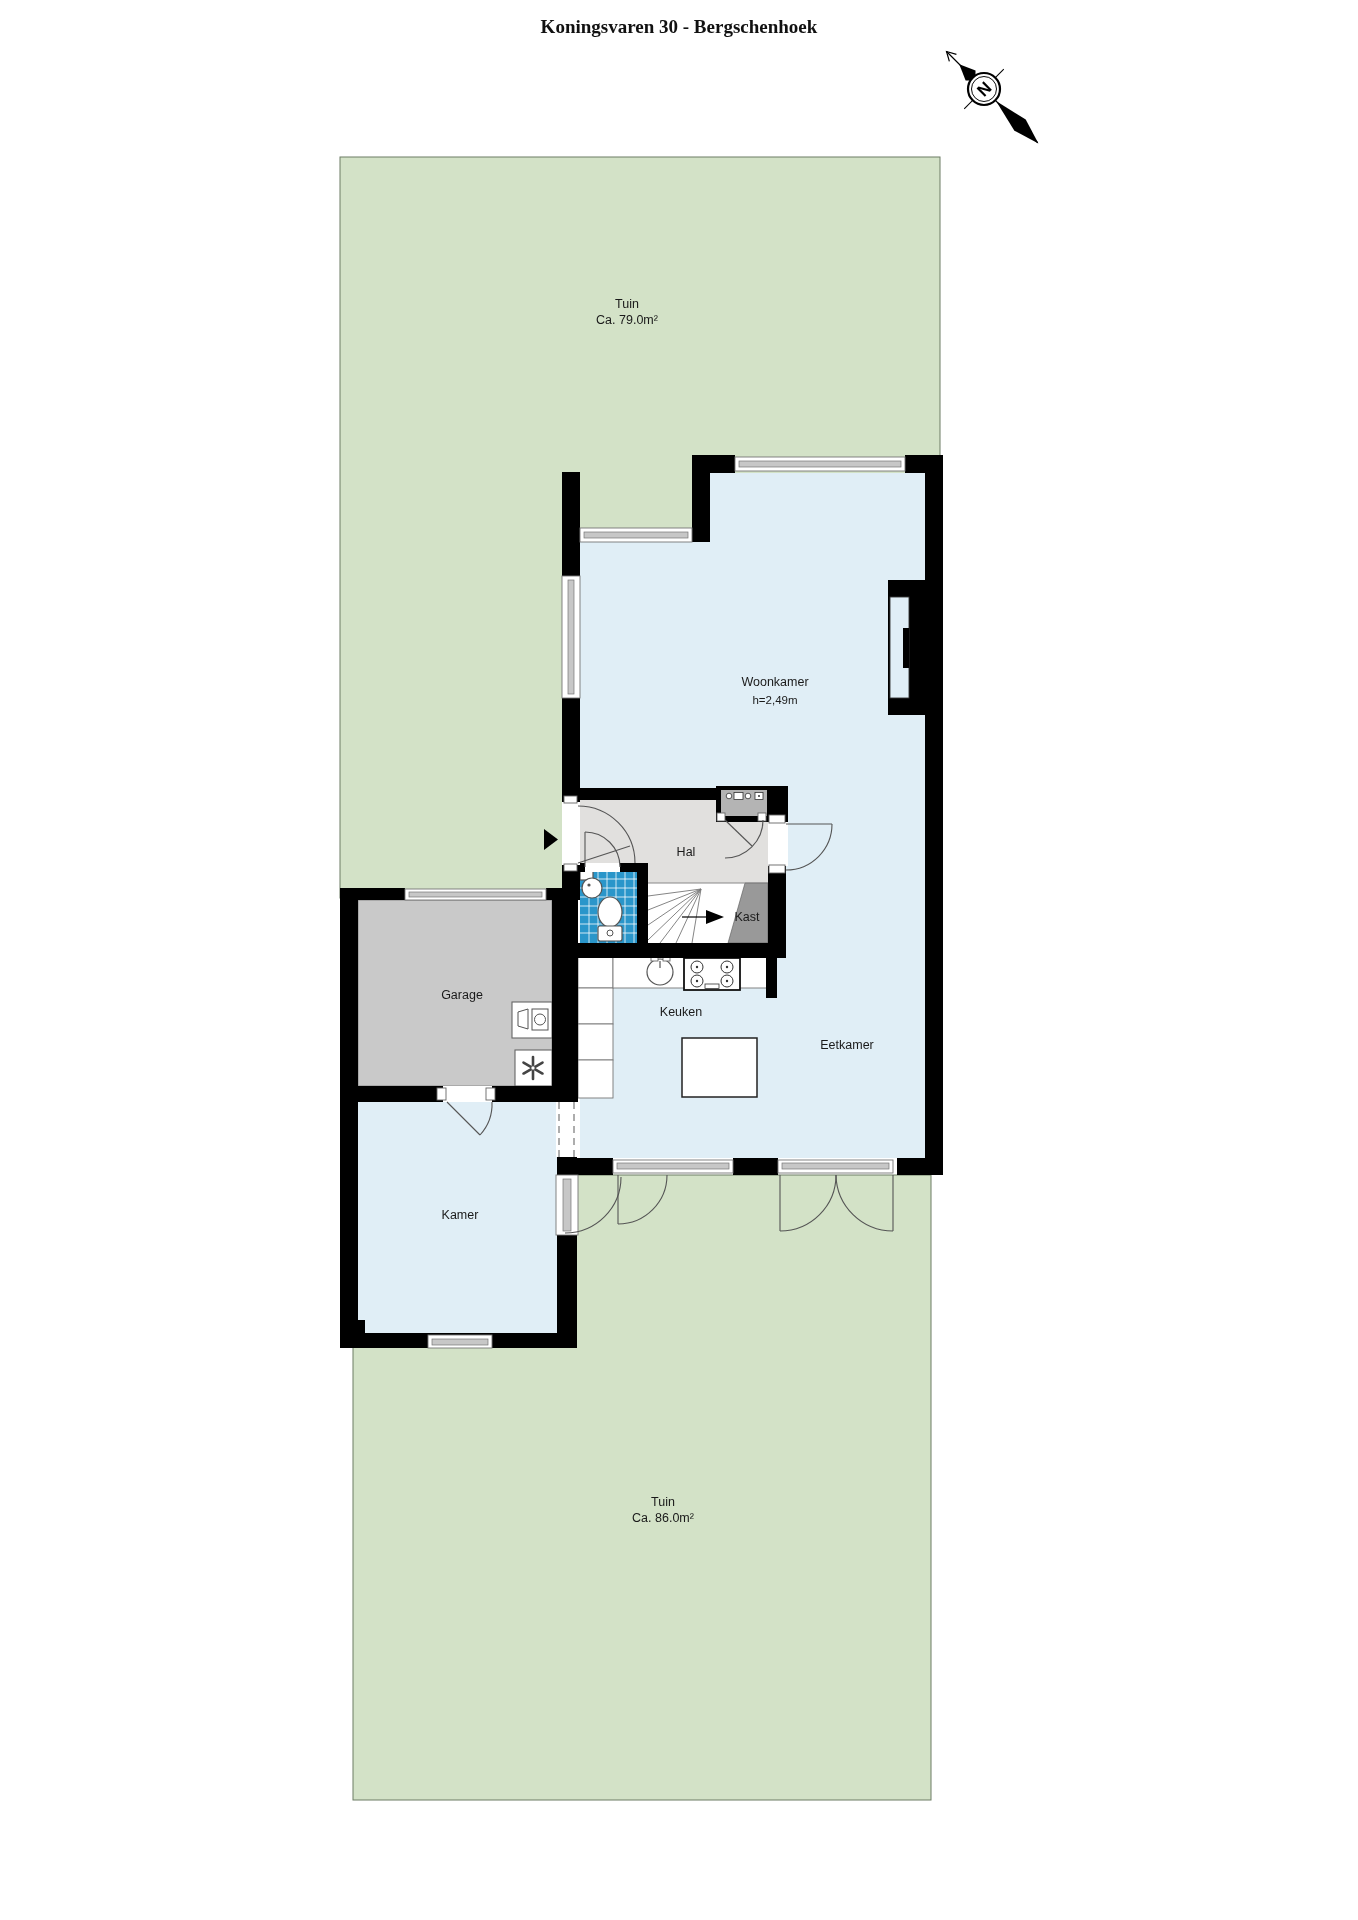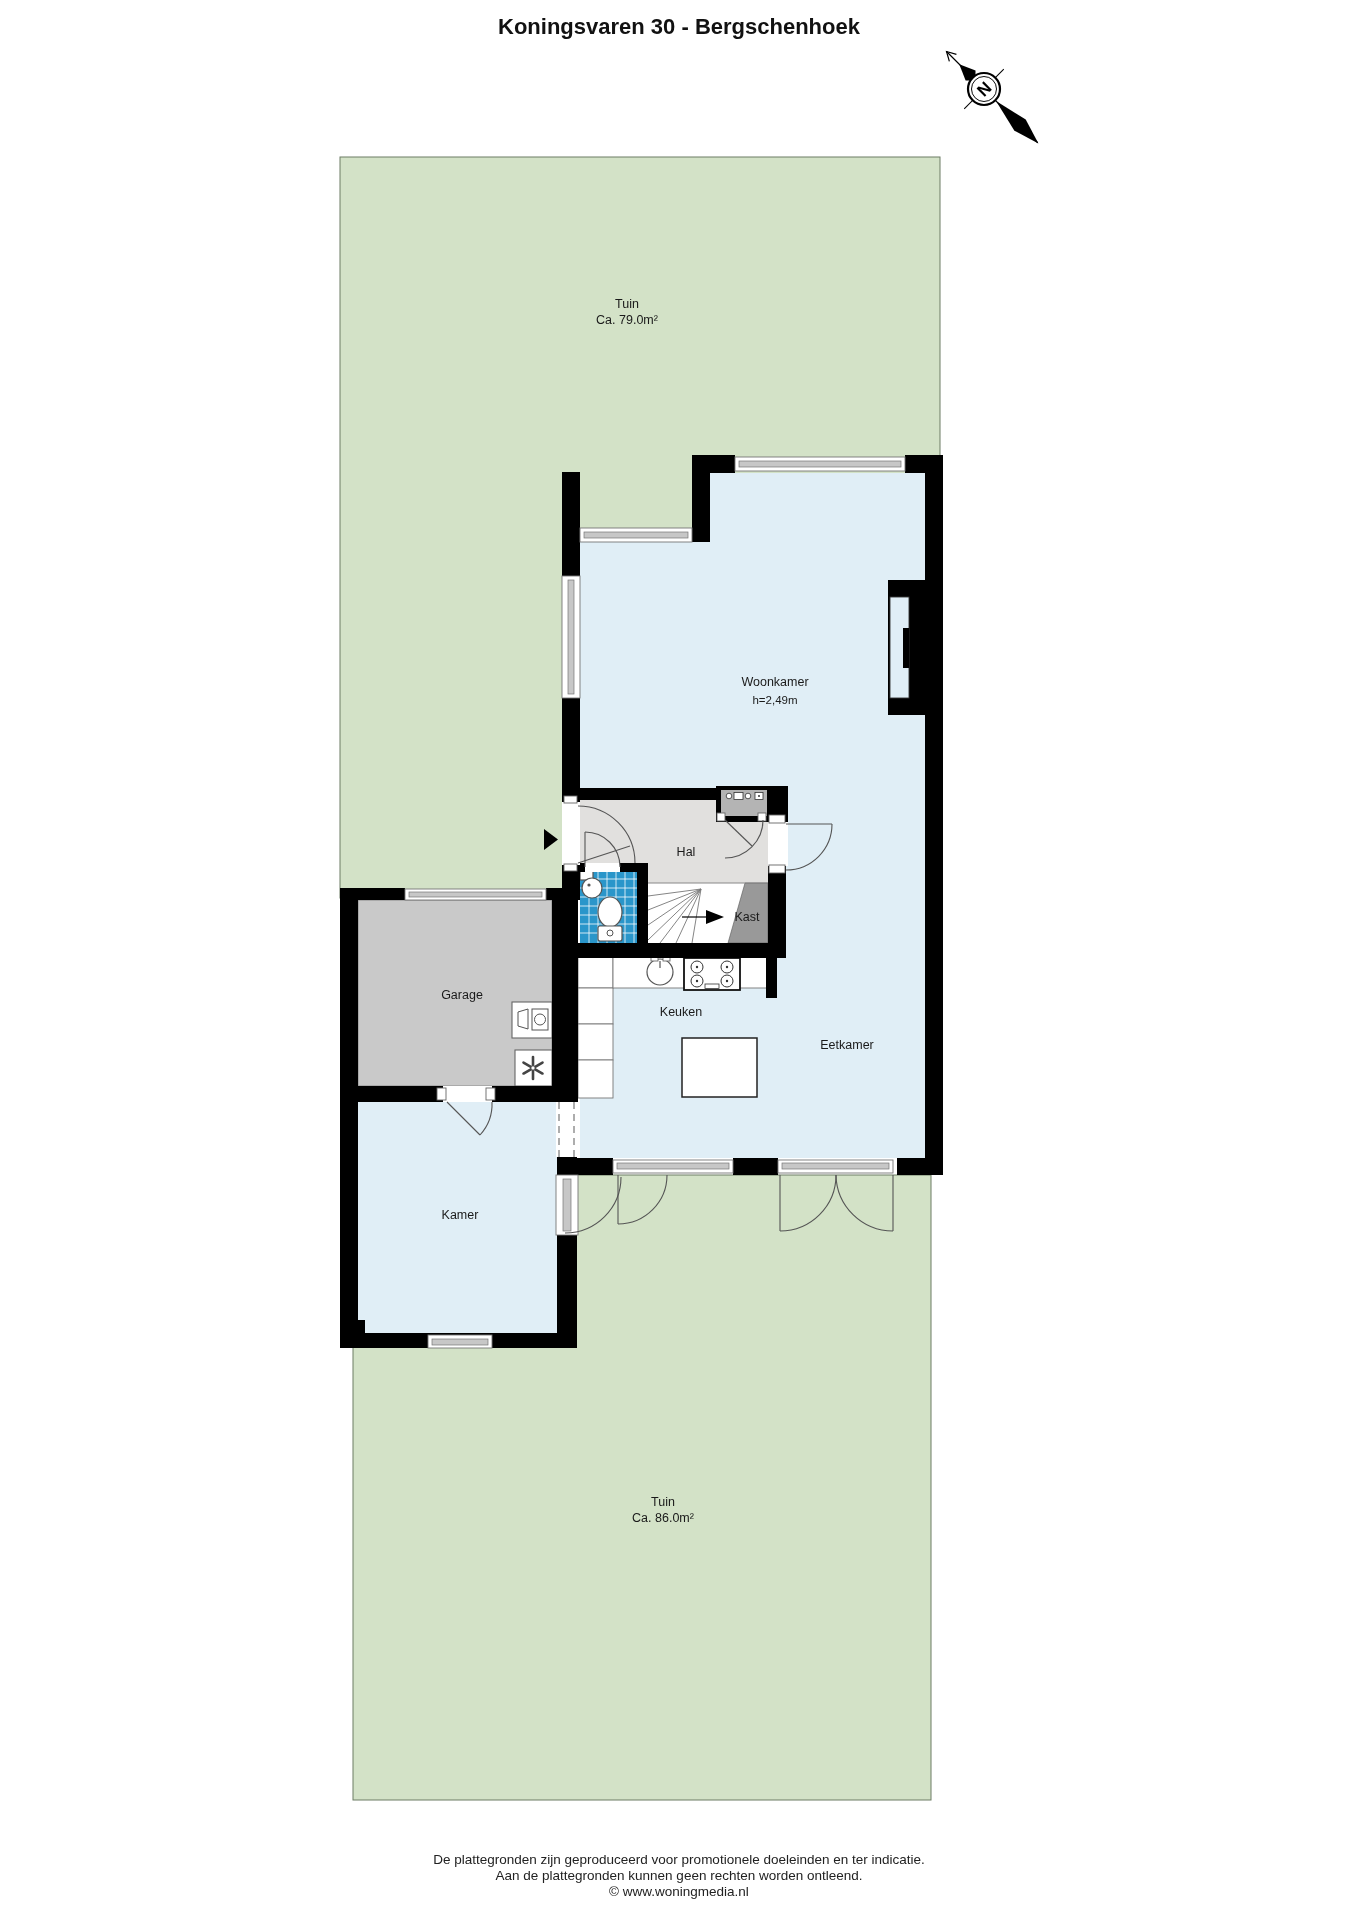--- a/index.html
+++ b/index.html
@@ -1,19 +1,19 @@
 <!DOCTYPE html>
 <html><head>
 <meta charset="utf-8">
 <style>
   html,body{margin:0;padding:0;background:#fff;}
   #page{position:relative;width:1358px;height:1920px;background:#ffffff;overflow:hidden;
         font-family:"Liberation Sans", sans-serif;}
   .title-block{position:absolute;top:16px;left:0;width:100%;text-align:center;color:#111;}
-  .title-line{font-size:22px;font-weight:bold;line-height:22px;}
+  .title-line{font-size:19px;font-weight:bold;line-height:22px;font-family:Liberation Serif, serif;}
   .footer-block{position:absolute;top:1852px;left:0;width:100%;text-align:center;color:#222;}
   .footer-line{font-size:13.5px;line-height:16px;}
   svg{position:absolute;left:0;top:0;}
   .lbl{font-family:"Liberation Sans", sans-serif;font-size:12.5px;fill:#1a1a1a;text-anchor:middle;}
   .lbl-sub{font-family:"Liberation Sans", sans-serif;font-size:11.5px;fill:#1a1a1a;text-anchor:middle;}
   .compass-n{font-family:"Liberation Sans", sans-serif;font-size:17px;font-weight:bold;fill:#000;text-anchor:middle;}
   .wall{fill:#000;}
   .win-outer{fill:#fff;stroke:#777;stroke-width:0.9;}
   .win-inner{fill:#c7c7c7;stroke:#777;stroke-width:0.7;}
   .door-open{fill:#fff;}
@@ -293,19 +293,14 @@
     <text class="lbl" x="747" y="921">Kast</text>
     <text class="lbl" x="462" y="999">Garage</text>
     <text class="lbl" x="681" y="1016">Keuken</text>
     <text class="lbl" x="847" y="1049">Eetkamer</text>
     <text class="lbl" x="460" y="1219">Kamer</text>
 
     <text class="lbl" x="663" y="1506">Tuin</text>
     <text class="lbl" x="663" y="1522">Ca. 86.0m²</text>
   </svg>
 
-  <div class="footer-block">
-    <div class="footer-line">De plattegronden zijn geproduceerd voor promotionele doeleinden en ter indicatie.</div>
-    <div class="footer-line">Aan de plattegronden kunnen geen rechten worden ontleend.</div>
-    <div class="footer-line">© www.woningmedia.nl</div>
-  </div>
 
 </div>
 
 </body></html>

